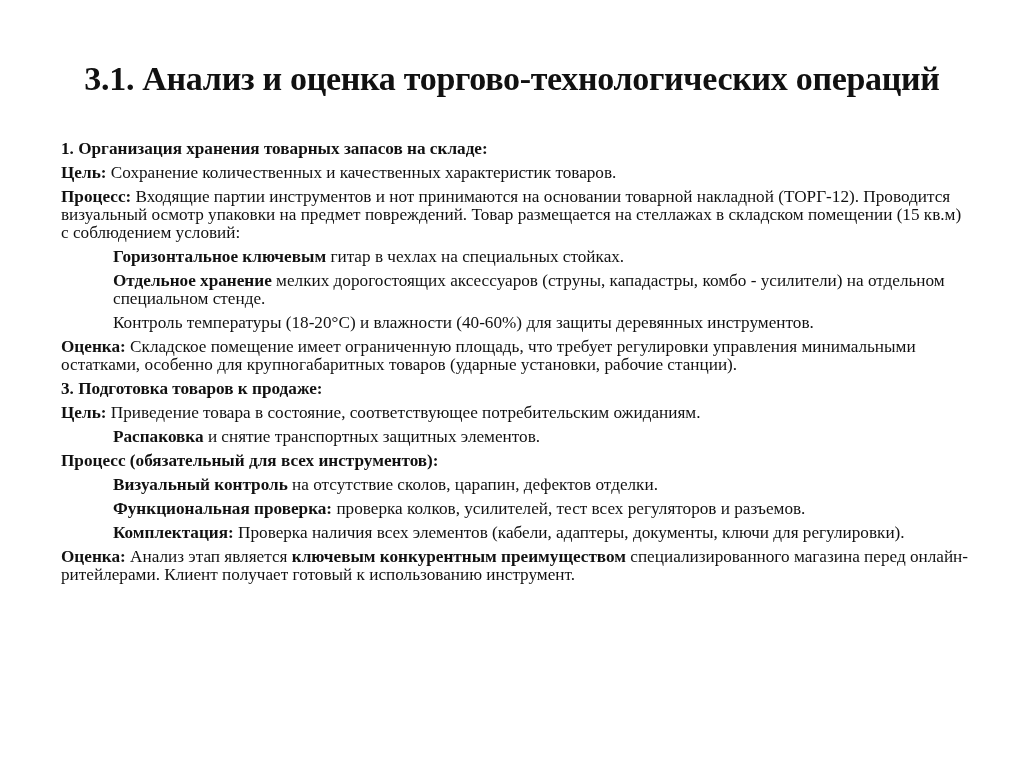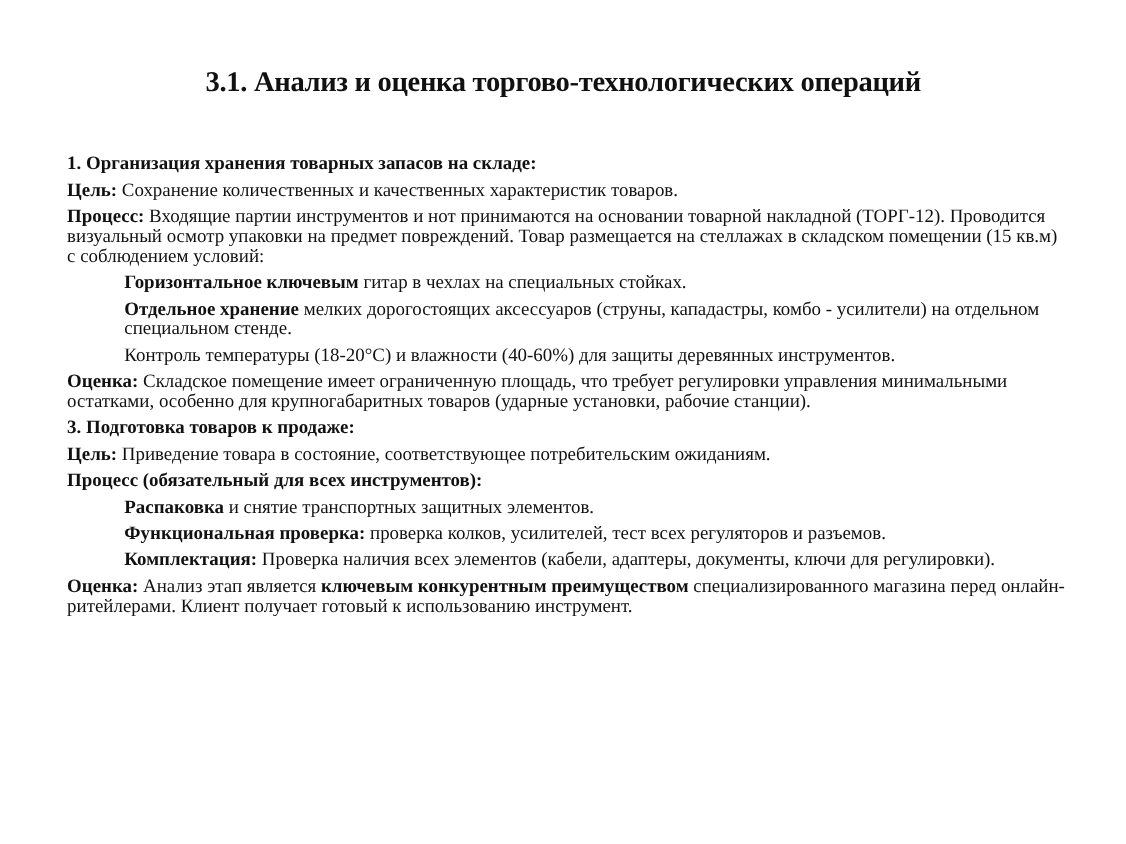--- a/index.html
+++ b/index.html
@@ -1,19 +1,19 @@
 <!DOCTYPE html>
 <html><head>
 <meta charset="utf-8">
 <style>
   html, body { margin:0; padding:0; background:#ffffff; }
   body { width:1024px; height:767px; overflow:hidden; position:relative;
          font-family:"Liberation Serif","DejaVu Serif",serif; color:#111; }
   .title { position:absolute; left:0; right:0; top:60px; text-align:center;
-           font-size:26px; font-weight:bold; letter-spacing:-0.3px; }
+           font-size:34px; font-weight:bold; letter-spacing:-0.3px; }
   .content { position:absolute; left:61px; top:134px; width:910px;
              font-size:17.2px; line-height:18px; }
   .p { margin:6px 0 5px 0; }
   .p.tight { margin-bottom:0; }
   .ind { padding-left:52px; }
   b { font-weight:bold; }
 </style>
 </head>
 <body>
 
@@ -26,20 +26,21 @@
   <div class="p"><b>Процесс:</b><span> Входящие партии инструментов и нот принимаются на основании товарной накладной (ТОРГ-12). Проводится визуальный осмотр упаковки на предмет повреждений. Товар размещается на стеллажах в складском помещении (15 кв.м) с соблюдением условий:</span></div>
 
   <div class="p ind"><b>Горизонтальное ключевым</b><span> гитар в чехлах на специальных стойках.</span></div>
   <div class="p ind"><b>Отдельное хранение</b><span> мелких дорогостоящих аксессуаров (струны, кападастры, комбо - усилители) на отдельном специальном стенде.</span></div>
   <div class="p ind"><span>Контроль температуры (18-20°C) и влажности (40-60%) для защиты деревянных инструментов.</span></div>
 
   <div class="p"><b>Оценка:</b><span> Складское помещение имеет ограниченную площадь, что требует регулировки управления минимальными остатками, особенно для крупногабаритных товаров (ударные установки, рабочие станции).</span></div>
 
   <div class="p"><b>3. Подготовка товаров к продаже:</b></div>
   <div class="p"><b>Цель:</b><span> Приведение товара в состояние, соответствующее потребительским ожиданиям.</span></div>
+  <div class="p ind"><b>Распаковка</b><span> и снятие транспортных защитных элементов.</span></div>
+
   <div class="p"><b>Процесс (обязательный для всех инструментов):</b></div>
-
-  <div class="p ind"><b>Распаковка</b><span> и снятие транспортных защитных элементов.</span></div>
+  <div class="p ind"><b>Визуальный контроль</b><span> на отсутствие сколов, царапин, дефектов отделки.</span></div>
   <div class="p ind"><b>Функциональная проверка:</b><span> проверка колков, усилителей, тест всех регуляторов и разъемов.</span></div>
   <div class="p ind"><b>Комплектация:</b><span> Проверка наличия всех элементов (кабели, адаптеры, документы, ключи для регулировки).</span></div>
 
   <div class="p"><b>Оценка:</b><span> Анализ этап является </span><b>ключевым конкурентным преимуществом</b><span> специализированного магазина перед онлайн-ритейлерами. Клиент получает готовый к использованию инструмент.</span></div>
 </div>
 
 </body></html>

